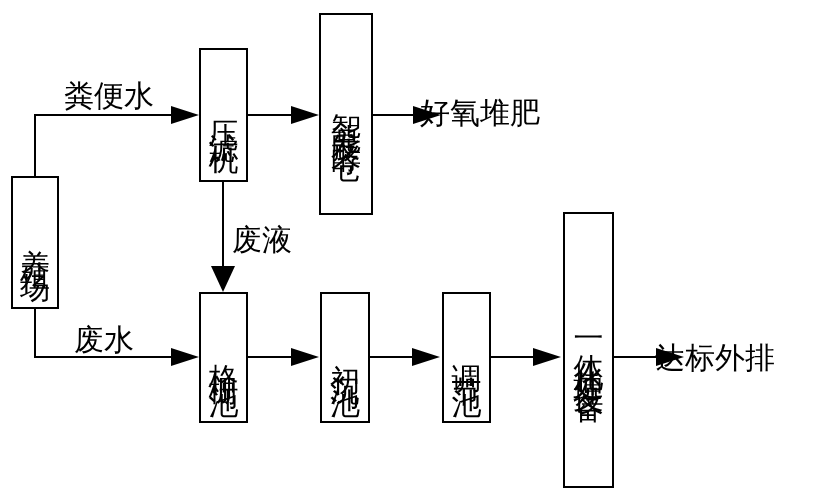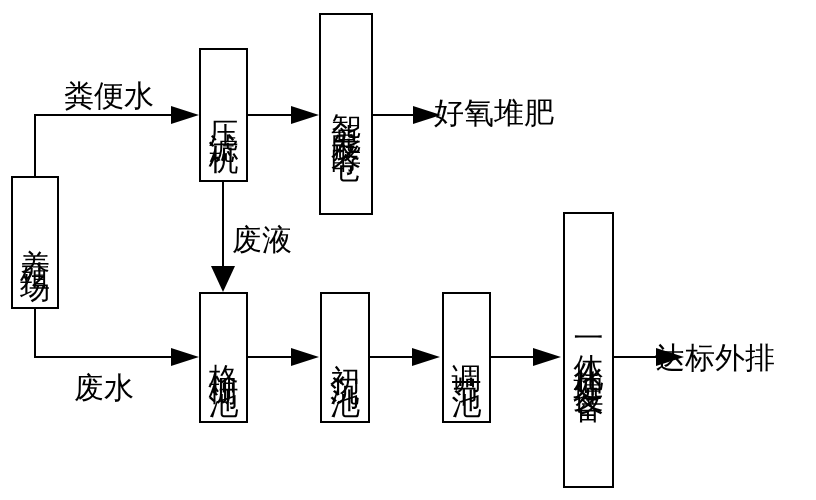--- a/index.html
+++ b/index.html
@@ -96,30 +96,30 @@
   <div class="vline" style="left:34px; top:114px; width:2px; height:64px;"></div>
   <div class="hline" style="left:34px; top:114px; width:140px; height:2px;"></div>
   <div class="arr-r" style="left:171px; top:106px;"></div>
   <span class="flow-label" style="left:64px; top:80px;text-align:center;">粪便水</span>
 
   <div class="hline" style="left:247px; top:114px; width:46px; height:2px;"></div>
   <div class="arr-r" style="left:291px; top:106px;"></div>
 
   <div class="hline" style="left:372px; top:114px; width:43px; height:2px;"></div>
   <div class="arr-r" style="left:413px; top:106px;"></div>
-  <span class="flow-label" style="left:434px; top:97px;">好氧堆肥</span>
+  <span class="flow-label" style="left:420px; top:97px;">好氧堆肥</span>
 
   <div class="vline" style="left:222px; top:181px; width:2px; height:85px;"></div>
   <div class="arr-d" style="left:211px; top:266px;"></div>
   <span class="flow-label" style="left:232px; top:226px;font-family:Liberation Mono, monospace;">废液</span>
 
   <div class="vline" style="left:34px; top:308px; width:2px; height:50px;"></div>
   <div class="hline" style="left:34px; top:356px; width:140px; height:2px;"></div>
   <div class="arr-r" style="left:171px; top:348px;"></div>
-  <span class="flow-label" style="left:74px; top:324px;margin-top:48px;">废水</span>
+  <span class="flow-label" style="left:74px; top:324px;">废水</span>
 
   <div class="hline" style="left:247px; top:356px; width:46px; height:2px;"></div>
   <div class="arr-r" style="left:291px; top:348px;"></div>
 
   <div class="hline" style="left:369px; top:356px; width:45px; height:2px;"></div>
   <div class="arr-r" style="left:412px; top:348px;"></div>
 
   <div class="hline" style="left:490px; top:356px; width:45px; height:2px;"></div>
   <div class="arr-r" style="left:533px; top:348px;"></div>
 

